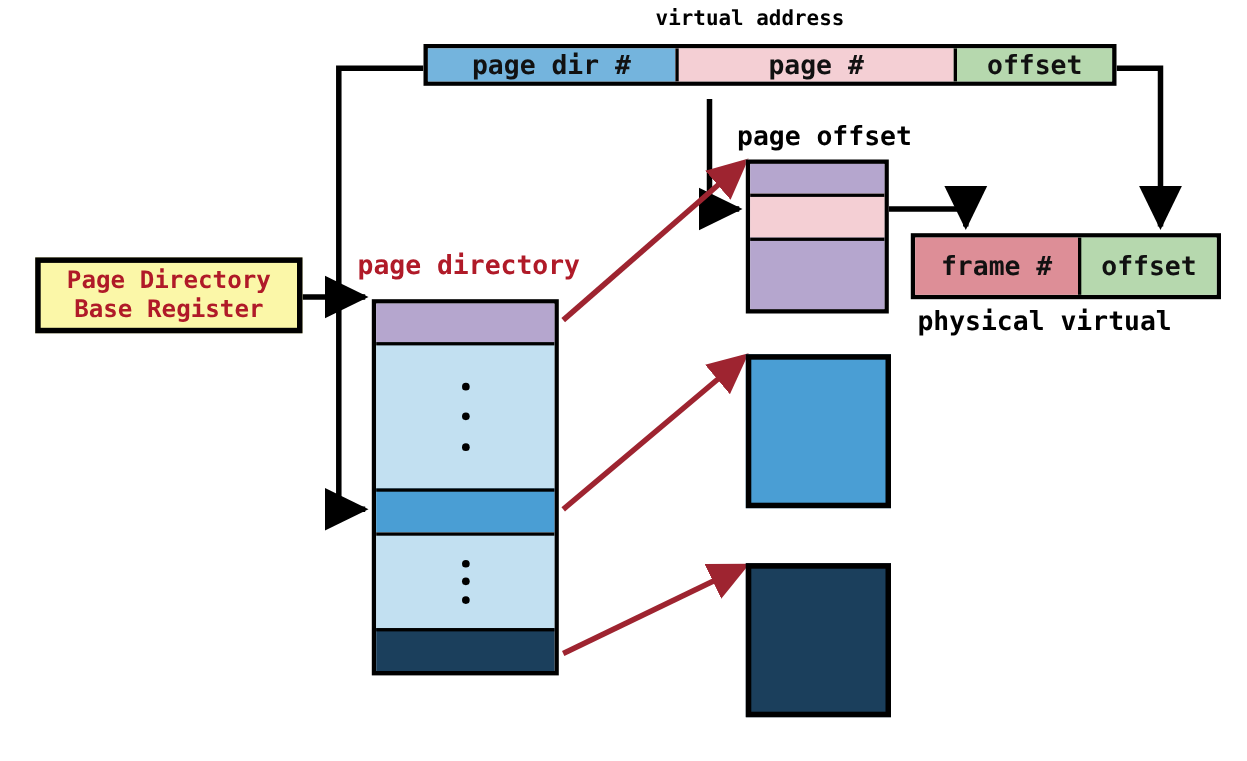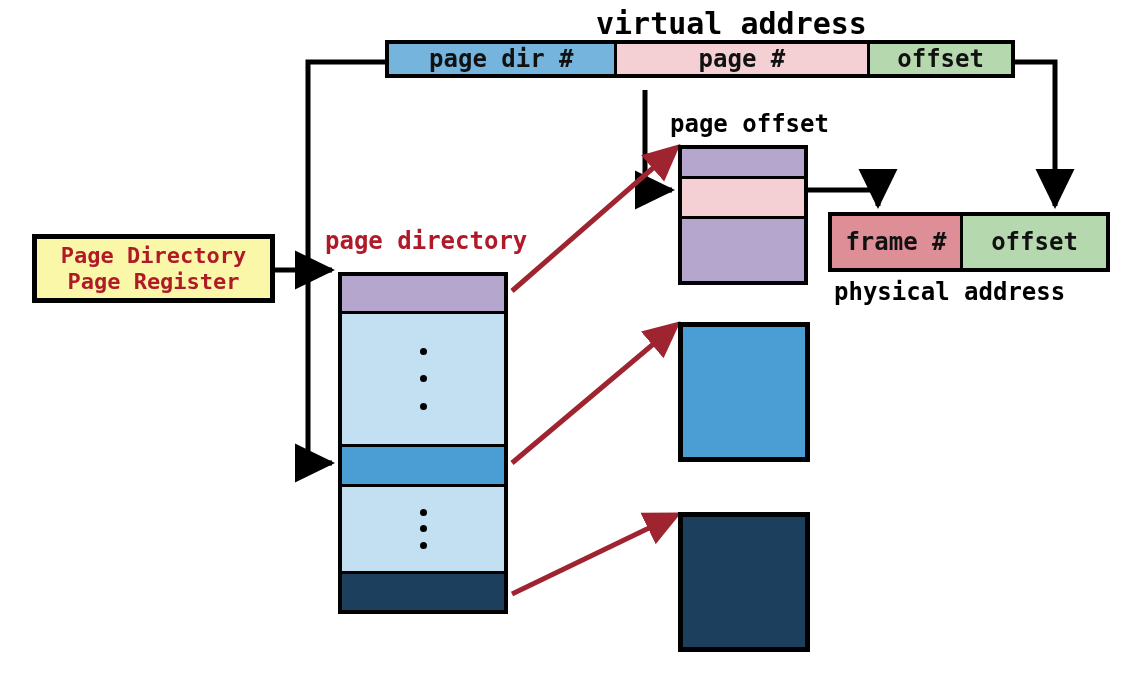--- a/index.html
+++ b/index.html
@@ -149,47 +149,47 @@
 
     <g>
       <path d="M512,463 L676,325" fill="none" stroke="#9e2430" stroke-width="5" marker-end="url(#ah-red)"></path>
     </g>
 
     <g>
       <path d="M512,594 L676,515" fill="none" stroke="#9e2430" stroke-width="5" marker-end="url(#ah-red)"></path>
     </g>
   </svg>
 
-  <div class="lbl" style="left:596px; top:6px; font-size:30px;">virtual address</div>
+  <div class="lbl" style="left:596px; top:6px; font-size:19px;">virtual address</div>
 
   <div class="bar" style="left:385px; top:40px; width:630px; height:38px;">
     <div class="seg" style="width:225px; background:#74b4dd; font-size:24px;">page dir #</div>
     <div class="seg" style="width:254px; background:#f4cfd4; font-size:24px;">page #</div>
     <div class="seg" style="width:144px; background:#b6d8ae; font-size:24px;">offset</div>
   </div>
 
   <div class="lbl" style="left:670px; top:110px; font-size:24px;">page offset</div>
 
   <div class="stack" style="left:678px; top:145px; width:130px; height:140px;">
     <div class="cell" style="height:27px; background:#b5a6ce;"></div>
     <div class="cell" style="height:40px; background:#f4cfd4;"></div>
     <div class="cell" style="flex:1; background:#b5a6ce;"></div>
   </div>
 
   <div class="bar" style="left:828px; top:212px; width:282px; height:60px;">
-    <div class="seg" style="width:128px; background:#dd8e97; font-size:24px;">frame #</div>
+    <div class="seg" style="width:148px; background:#dd8e97; font-size:24px;">frame #</div>
     <div class="seg" style="flex:1; background:#b6d8ae; font-size:24px;">offset</div>
   </div>
 
-  <div class="lbl" style="left:834px; top:278px; font-size:24px;">physical address</div>
+  <div class="lbl" style="left:834px; top:278px; font-size:24px;">physical virtual</div>
 
   <div class="regbox" style="left:32px; top:234px; width:243px; height:69px;
               background:#fbf7a8; color:#b01a28; font-size:22px;">
     <div>Page Directory</div>
-    <div>Page Register</div>
+    <div>Base Register</div>
   </div>
 
   <div class="lbl lbl-red" style="left:325px; top:227px; font-size:24px;">page directory</div>
 
   <div class="stack" style="left:338px; top:272px; width:170px; height:342px;">
     <div class="cell" style="height:35px; background:#b5a6ce;"></div>
     <div class="cell" style="height:133px; background:#c2e0f1;">
       <div class="dots">
         <div class="dot"></div>
         <div class="dot"></div>

